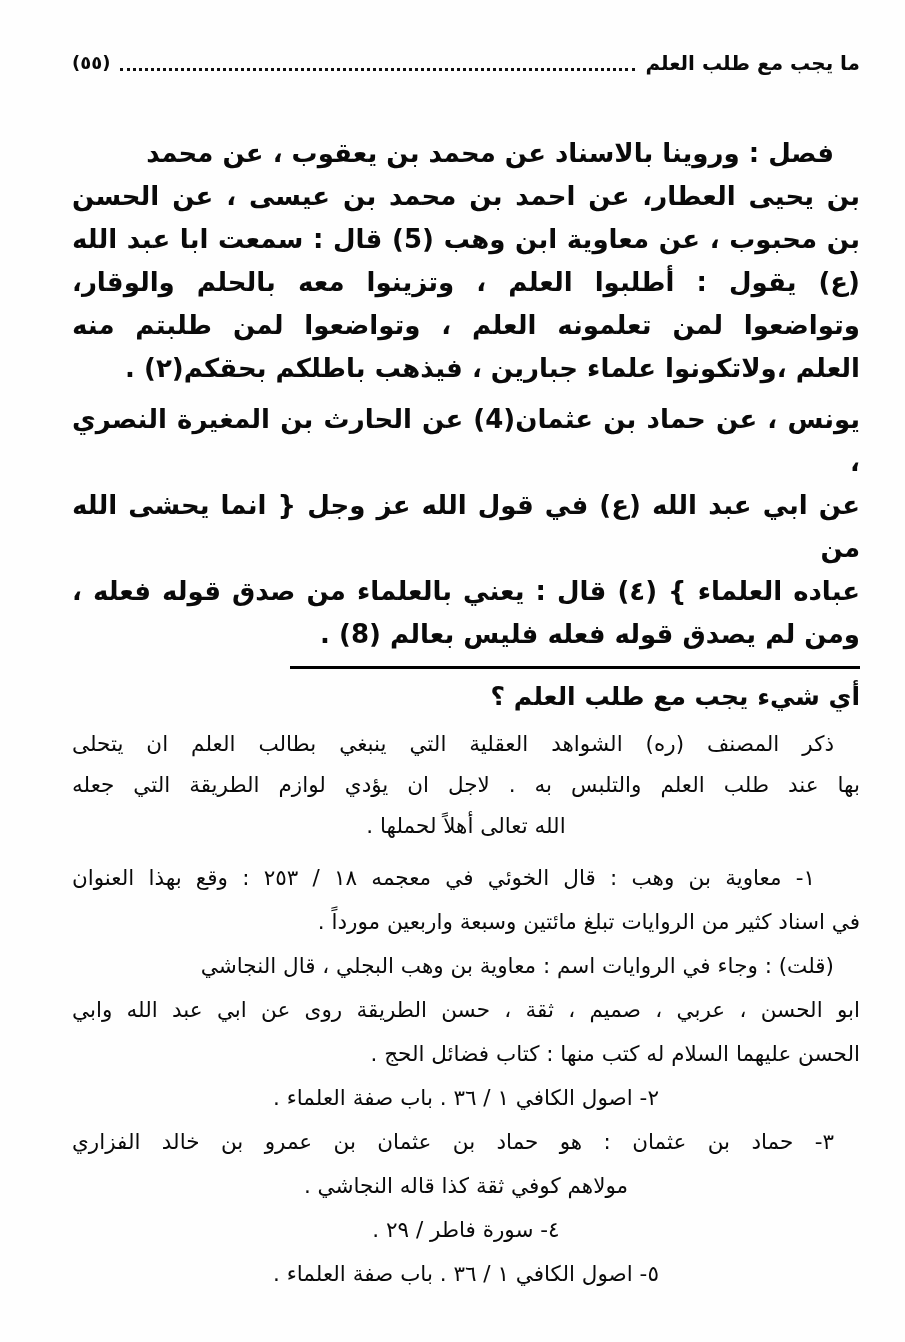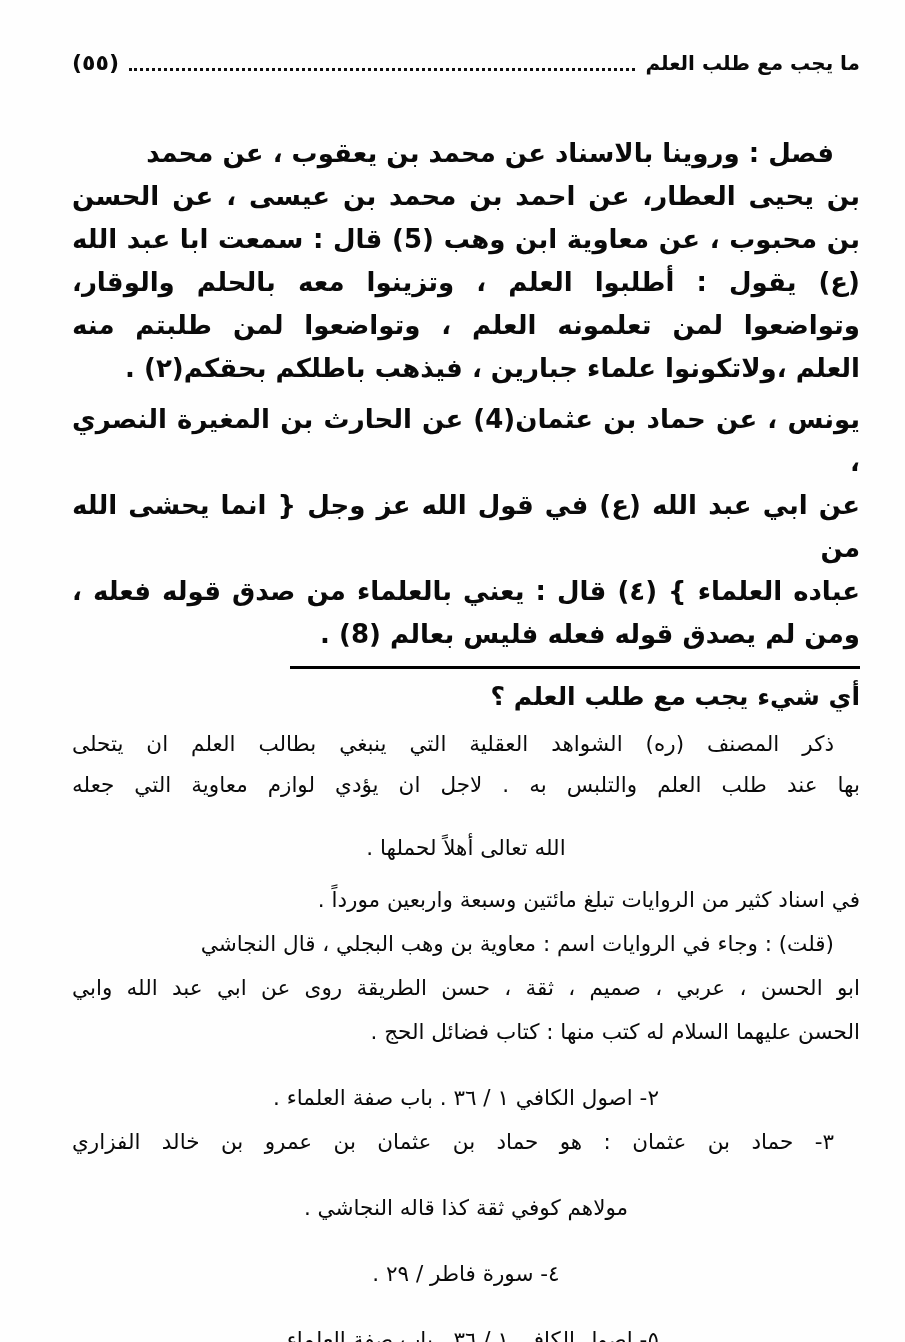--- a/index.html
+++ b/index.html
@@ -20,31 +20,31 @@
     display:flex;align-items:flex-end;
     font-weight:bold;font-size:20px;line-height:34px;height:34px;
   }
   .runhead .title{white-space:nowrap;text-align:right;}
   .leader{
     flex:1;
     border-bottom:3px dotted #111;
     margin:0 10px 9px 10px;
     height:0;
   }
-  .pagenum{white-space:nowrap;font-size:22px;letter-spacing:2px;}
+  .pagenum{white-space:nowrap;font-size:18px;letter-spacing:2px;}
   
   .matn{font-weight:bold;font-size:26px;line-height:43px;}
   .p1{margin-top:52px;}
   .p2{margin-top:8px;}
   .line{min-height:43px;}
   
   .j{text-align:justify;text-align-last:justify;}
   .r{text-align:right;}
   .l{text-align:right;}
-  .c{text-align:center;margin-top:22px;}
+  .c{text-align:center;}
   .ind{padding-right:26px;}
   .ind2{padding-right:45px;}
   .padl{padding-left:55px;}
   
   .divider{
     width:570px;height:0;
     border-top:3px solid #000;
     margin-top:10px;           
   }
   .sec-head{
@@ -84,25 +84,26 @@
     <div class="line j">عباده العلماء } (٤) قال : يعني بالعلماء من صدق قوله فعله ،</div>
     <div class="line l">ومن لم يصدق قوله فعله فليس بعالم (8) .</div>
   </div>
 
   <div class="divider"></div>
 
   <div class="sec-head">أي شيء يجب مع طلب العلم ؟</div>
 
   <div class="sharh">
     <div class="line j ind">ذكر المصنف (ره) الشواهد العقلية التي ينبغي بطالب العلم ان يتحلى</div>
-    <div class="line j">بها عند طلب العلم والتلبس به . لاجل ان يؤدي لوازم معاوية التي جعله</div>
+    <div class="line j">بها عند طلب العلم والتلبس به . لاجل ان يؤدي لوازم الطريقة التي جعله</div>
     <div class="line c">الله تعالى أهلاً لحملها .</div>
   </div>
 
   <div class="footnotes">
+    <div class="line j ind2">١- معاوية بن وهب : قال الخوئي في معجمه ١٨ / ٢٥٣ : وقع بهذا العنوان</div>
     <div class="line l">في اسناد كثير من الروايات تبلغ مائتين وسبعة واربعين مورداً .</div>
     <div class="line r ind">(قلت) : وجاء في الروايات اسم : معاوية بن وهب البجلي ، قال النجاشي</div>
     <div class="line j">ابو الحسن ، عربي ، صميم ، ثقة ، حسن الطريقة روى عن ابي عبد الله وابي</div>
     <div class="line l padl">الحسن عليهما السلام له كتب منها : كتاب فضائل الحج .</div>
     <div class="line c">٢- اصول الكافي ١ / ٣٦ . باب صفة العلماء .</div>
     <div class="line j ind">٣- حماد بن عثمان : هو حماد بن عثمان بن عمرو بن خالد الفزاري</div>
     <div class="line c">مولاهم كوفي ثقة كذا قاله النجاشي .</div>
     <div class="line c">٤- سورة فاطر / ٢٩ .</div>
     <div class="line c">٥- اصول الكافي ١ / ٣٦ . باب صفة العلماء .</div>
   </div>

